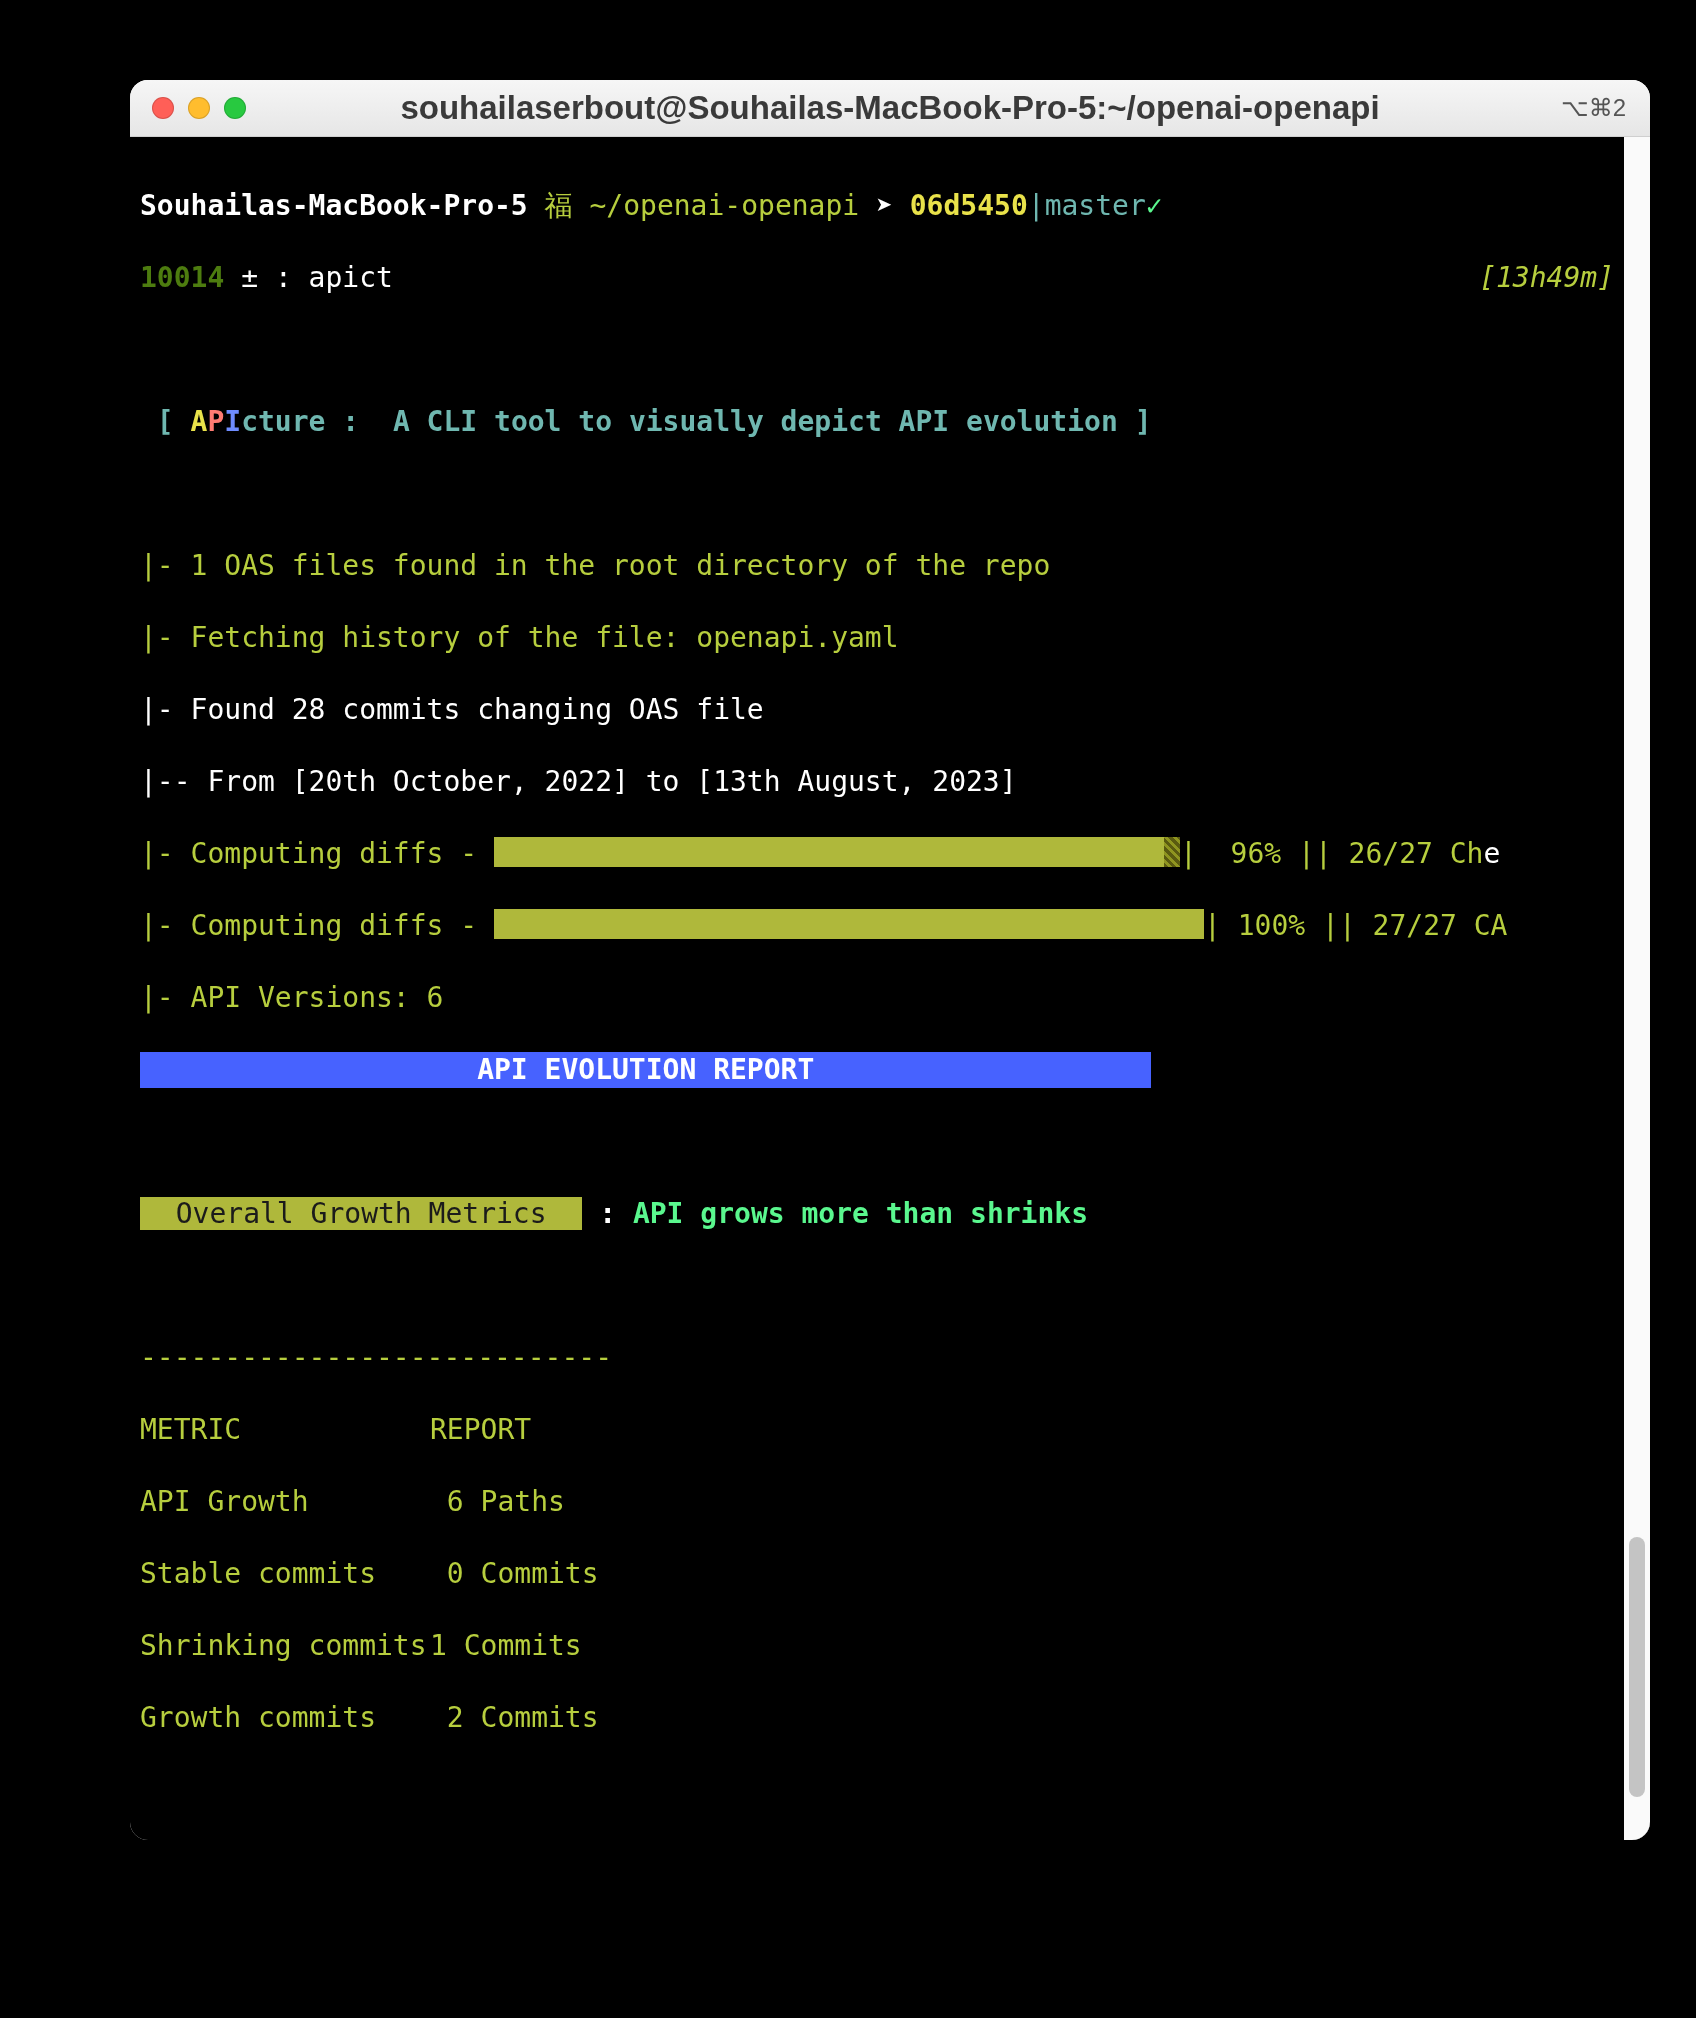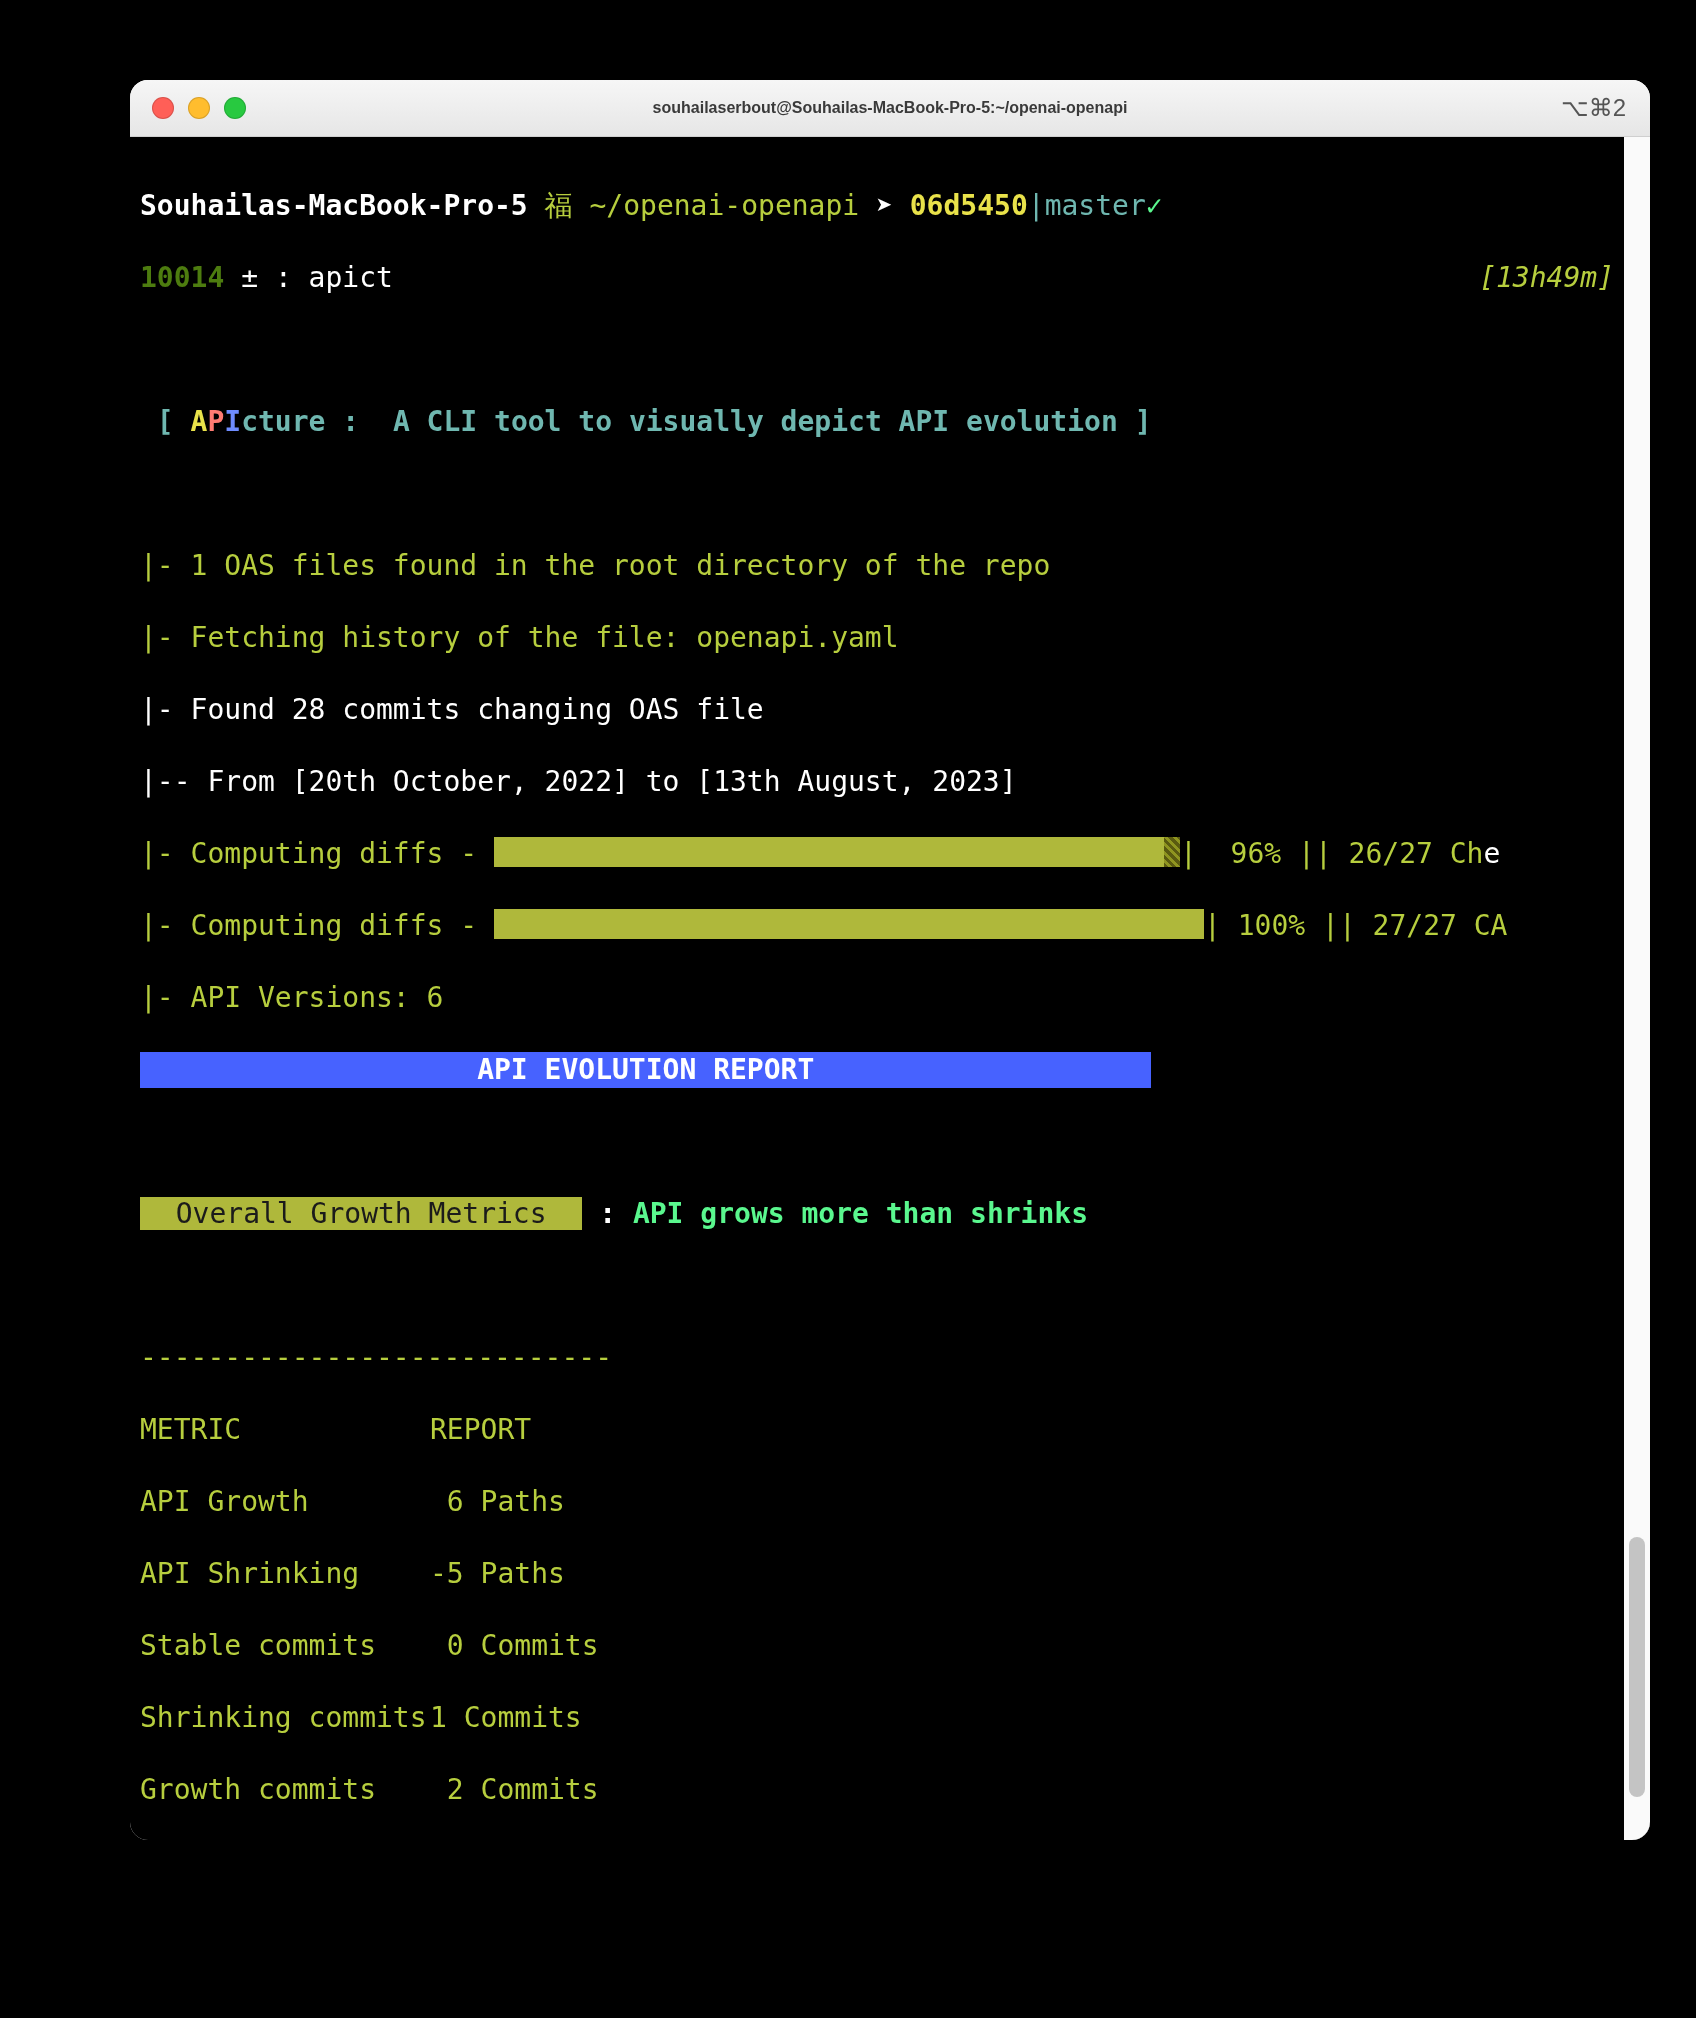--- a/index.html
+++ b/index.html
@@ -67,21 +67,21 @@
   }
   .dot.red { background: var(--traffic-red); }
   .dot.yellow { background: var(--traffic-yellow); }
   .dot.green { background: var(--traffic-green); }
   .title-text {
     position: absolute;
     left: 0; right: 0;
     text-align: center;
     font-family: -apple-system, "Helvetica Neue", Arial, sans-serif;
     font-weight: 700;
-    font-size: 16px;
+    font-size: 33px;
     color: #3a3a3a;
     pointer-events: none;
   }
   .title-right {
     margin-left: auto;
     padding-right: 24px;
     font-family: -apple-system, "Helvetica Neue", Arial, sans-serif;
     font-size: 24px;
     color: #555;
     display: flex;
@@ -188,21 +188,20 @@
 <span class="row"><span class="c-olive">|- Computing diffs - </span><span class="progress-bar" style="width:670px"></span><span class="progress-shade"></span><span class="c-olive">|  96% || 26/27 Ch</span><span class="c-white">e</span></span>
 <span class="row"><span class="c-olive">|- Computing diffs - </span><span class="progress-bar" style="width:710px"></span><span class="c-olive">| 100% || 27/27 CA</span></span>
 <span class="row"><span class="c-olive">|- API Versions: 6</span></span>
 <span class="row"><span class="banner-blue">                    API EVOLUTION REPORT                    </span></span>
 <span class="row"></span>
 <span class="row"><span class="inv-olive">  Overall Growth Metrics  </span><span class="c-white bold"> </span><span class="c-white bold">: </span><span class="c-green bold">API grows more than shrinks</span></span>
 <span class="row"></span>
 <span class="row"><span class="c-olive">----------------------------</span></span>
 <span class="row"><span class="c-olive" style="display:inline-block;width:290px">METRIC</span><span class="c-olive">REPORT</span></span>
 <span class="row"><span class="c-olive" style="display:inline-block;width:290px">API Growth</span><span class="c-olive"> 6 Paths</span></span>
-<span class="row"><span class="c-olive" style="display:inline-block;width:290px">API Shrinking</span><span class="c-olive">-5 Paths</span></span>
 <span class="row"><span class="c-olive" style="display:inline-block;width:290px">Stable commits</span><span class="c-olive"> 0 Commits</span></span>
 <span class="row"><span class="c-olive" style="display:inline-block;width:290px">Shrinking commits</span><span class="c-olive">1 Commits</span></span>
 <span class="row"><span class="c-olive" style="display:inline-block;width:290px">Growth commits</span><span class="c-olive"> 2 Commits</span></span>
 
 
 
 
 
 
 

